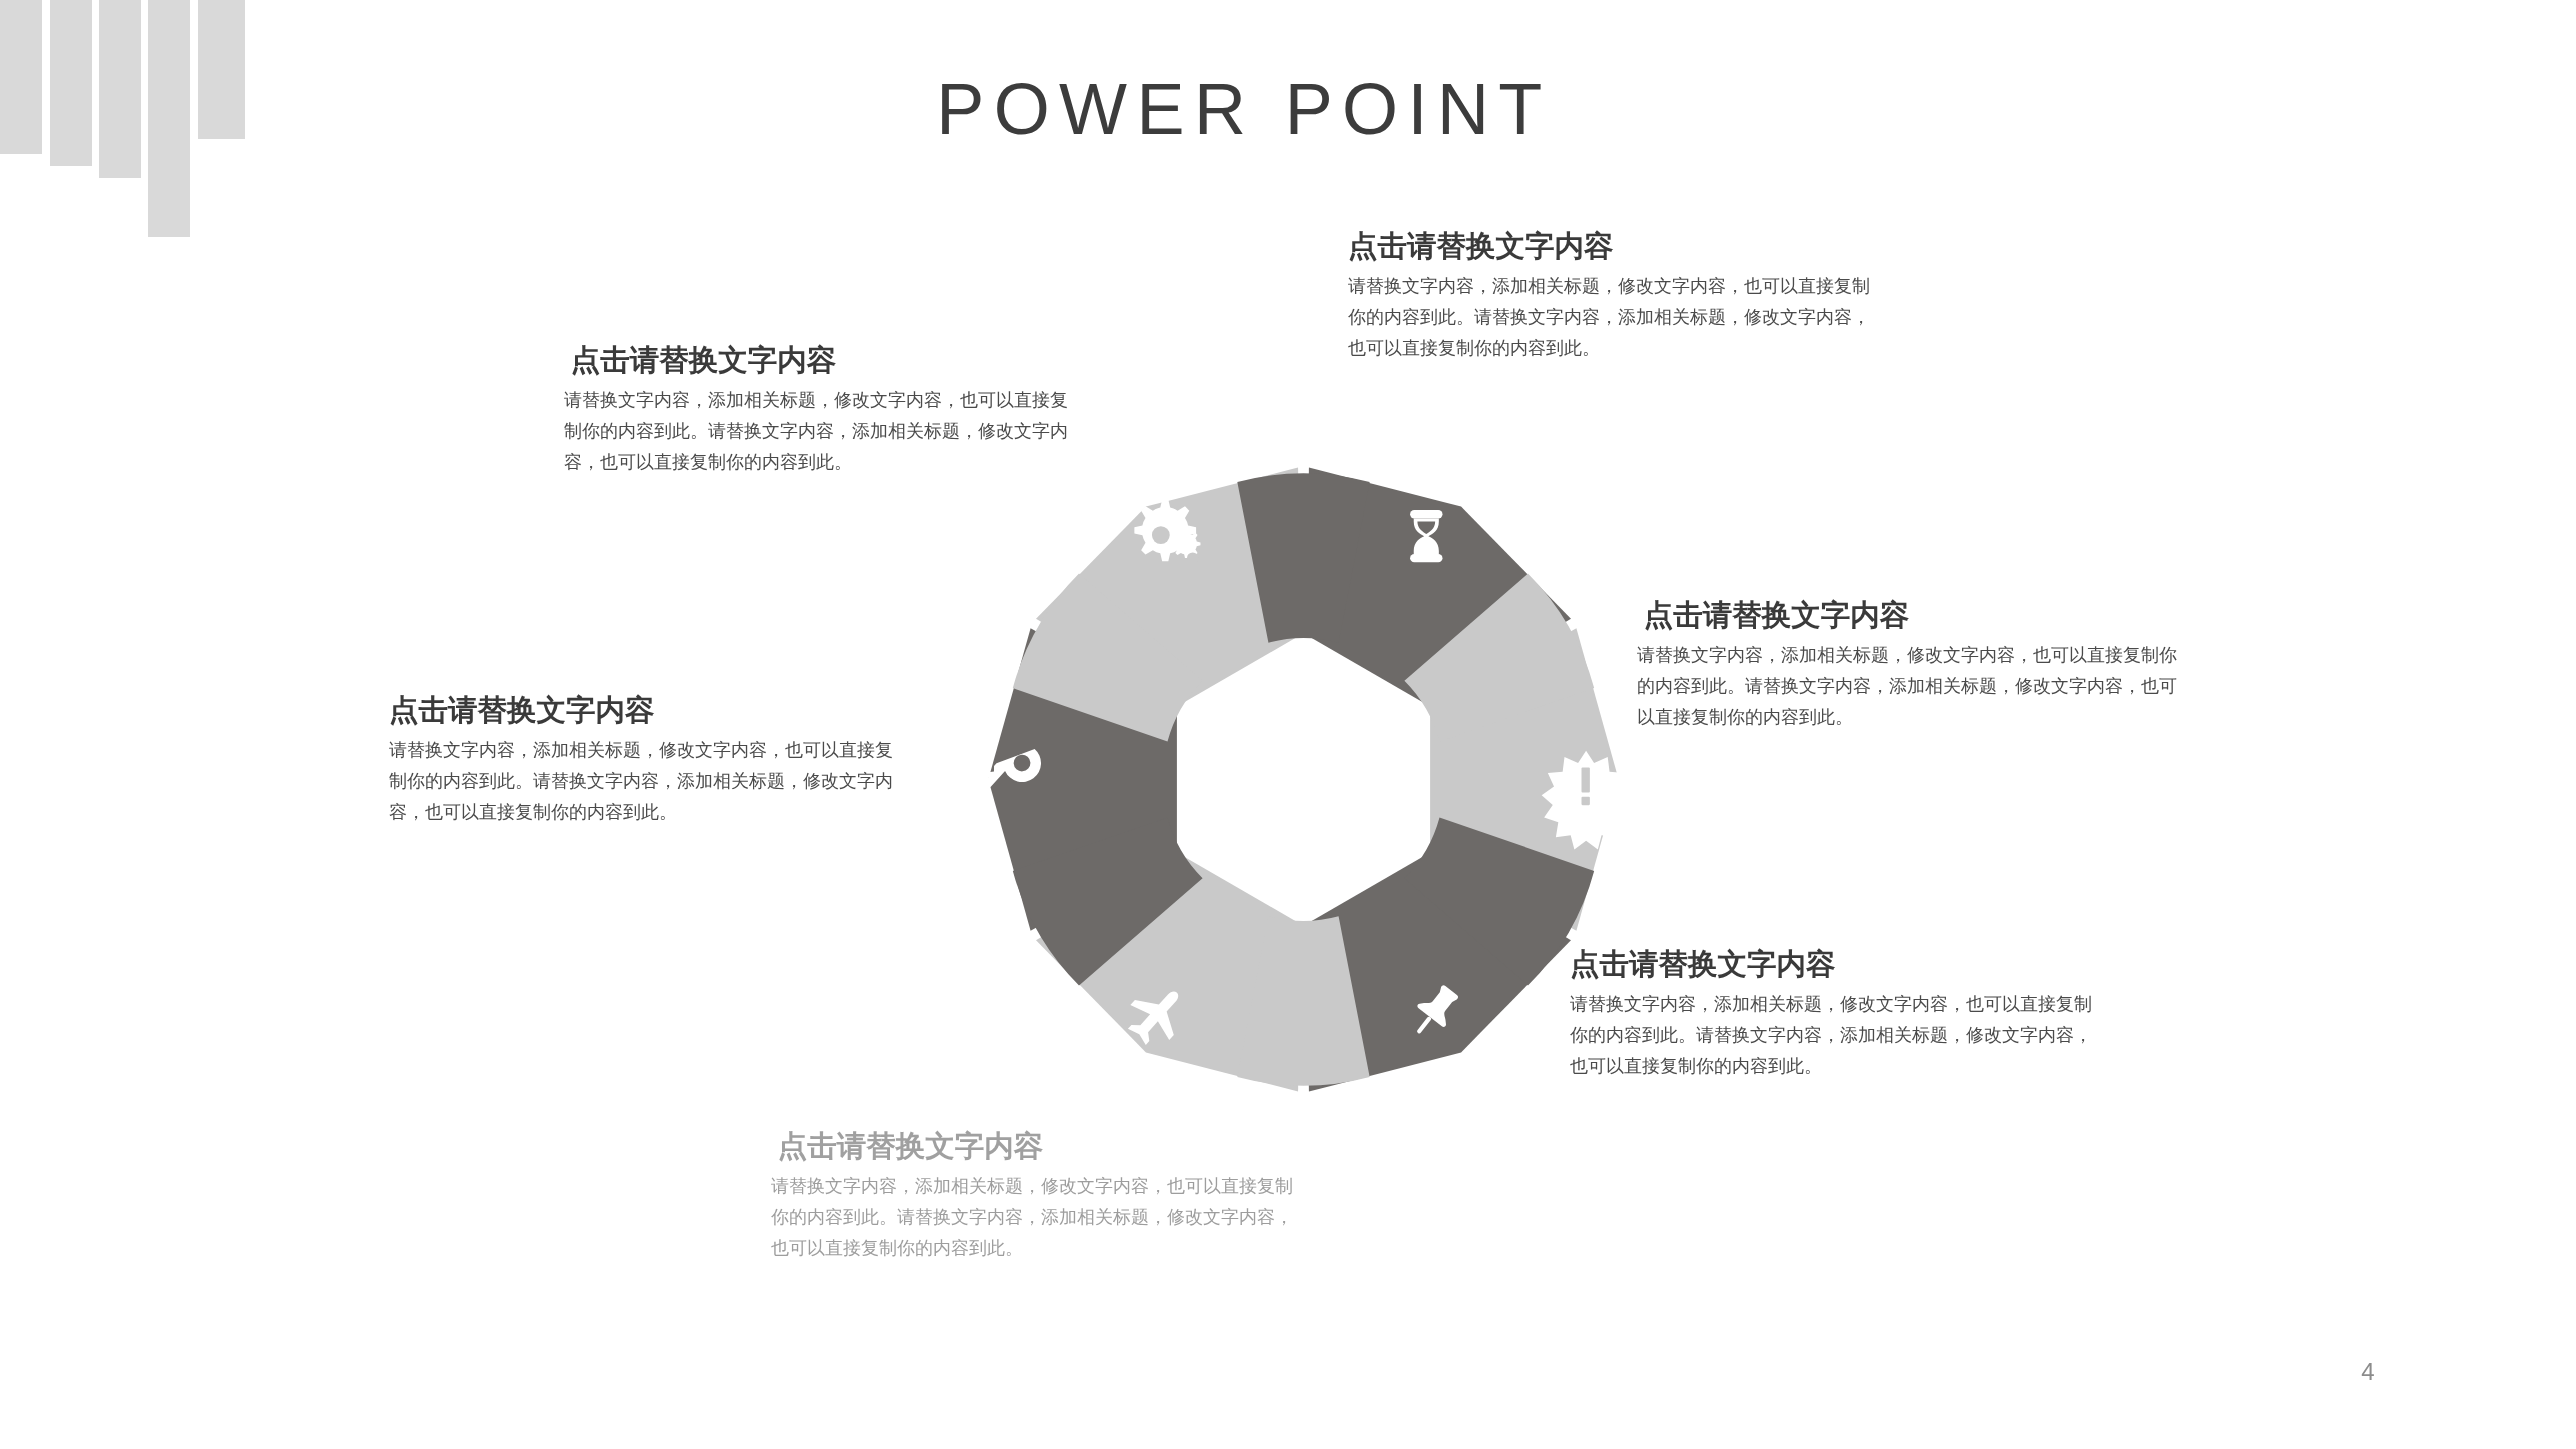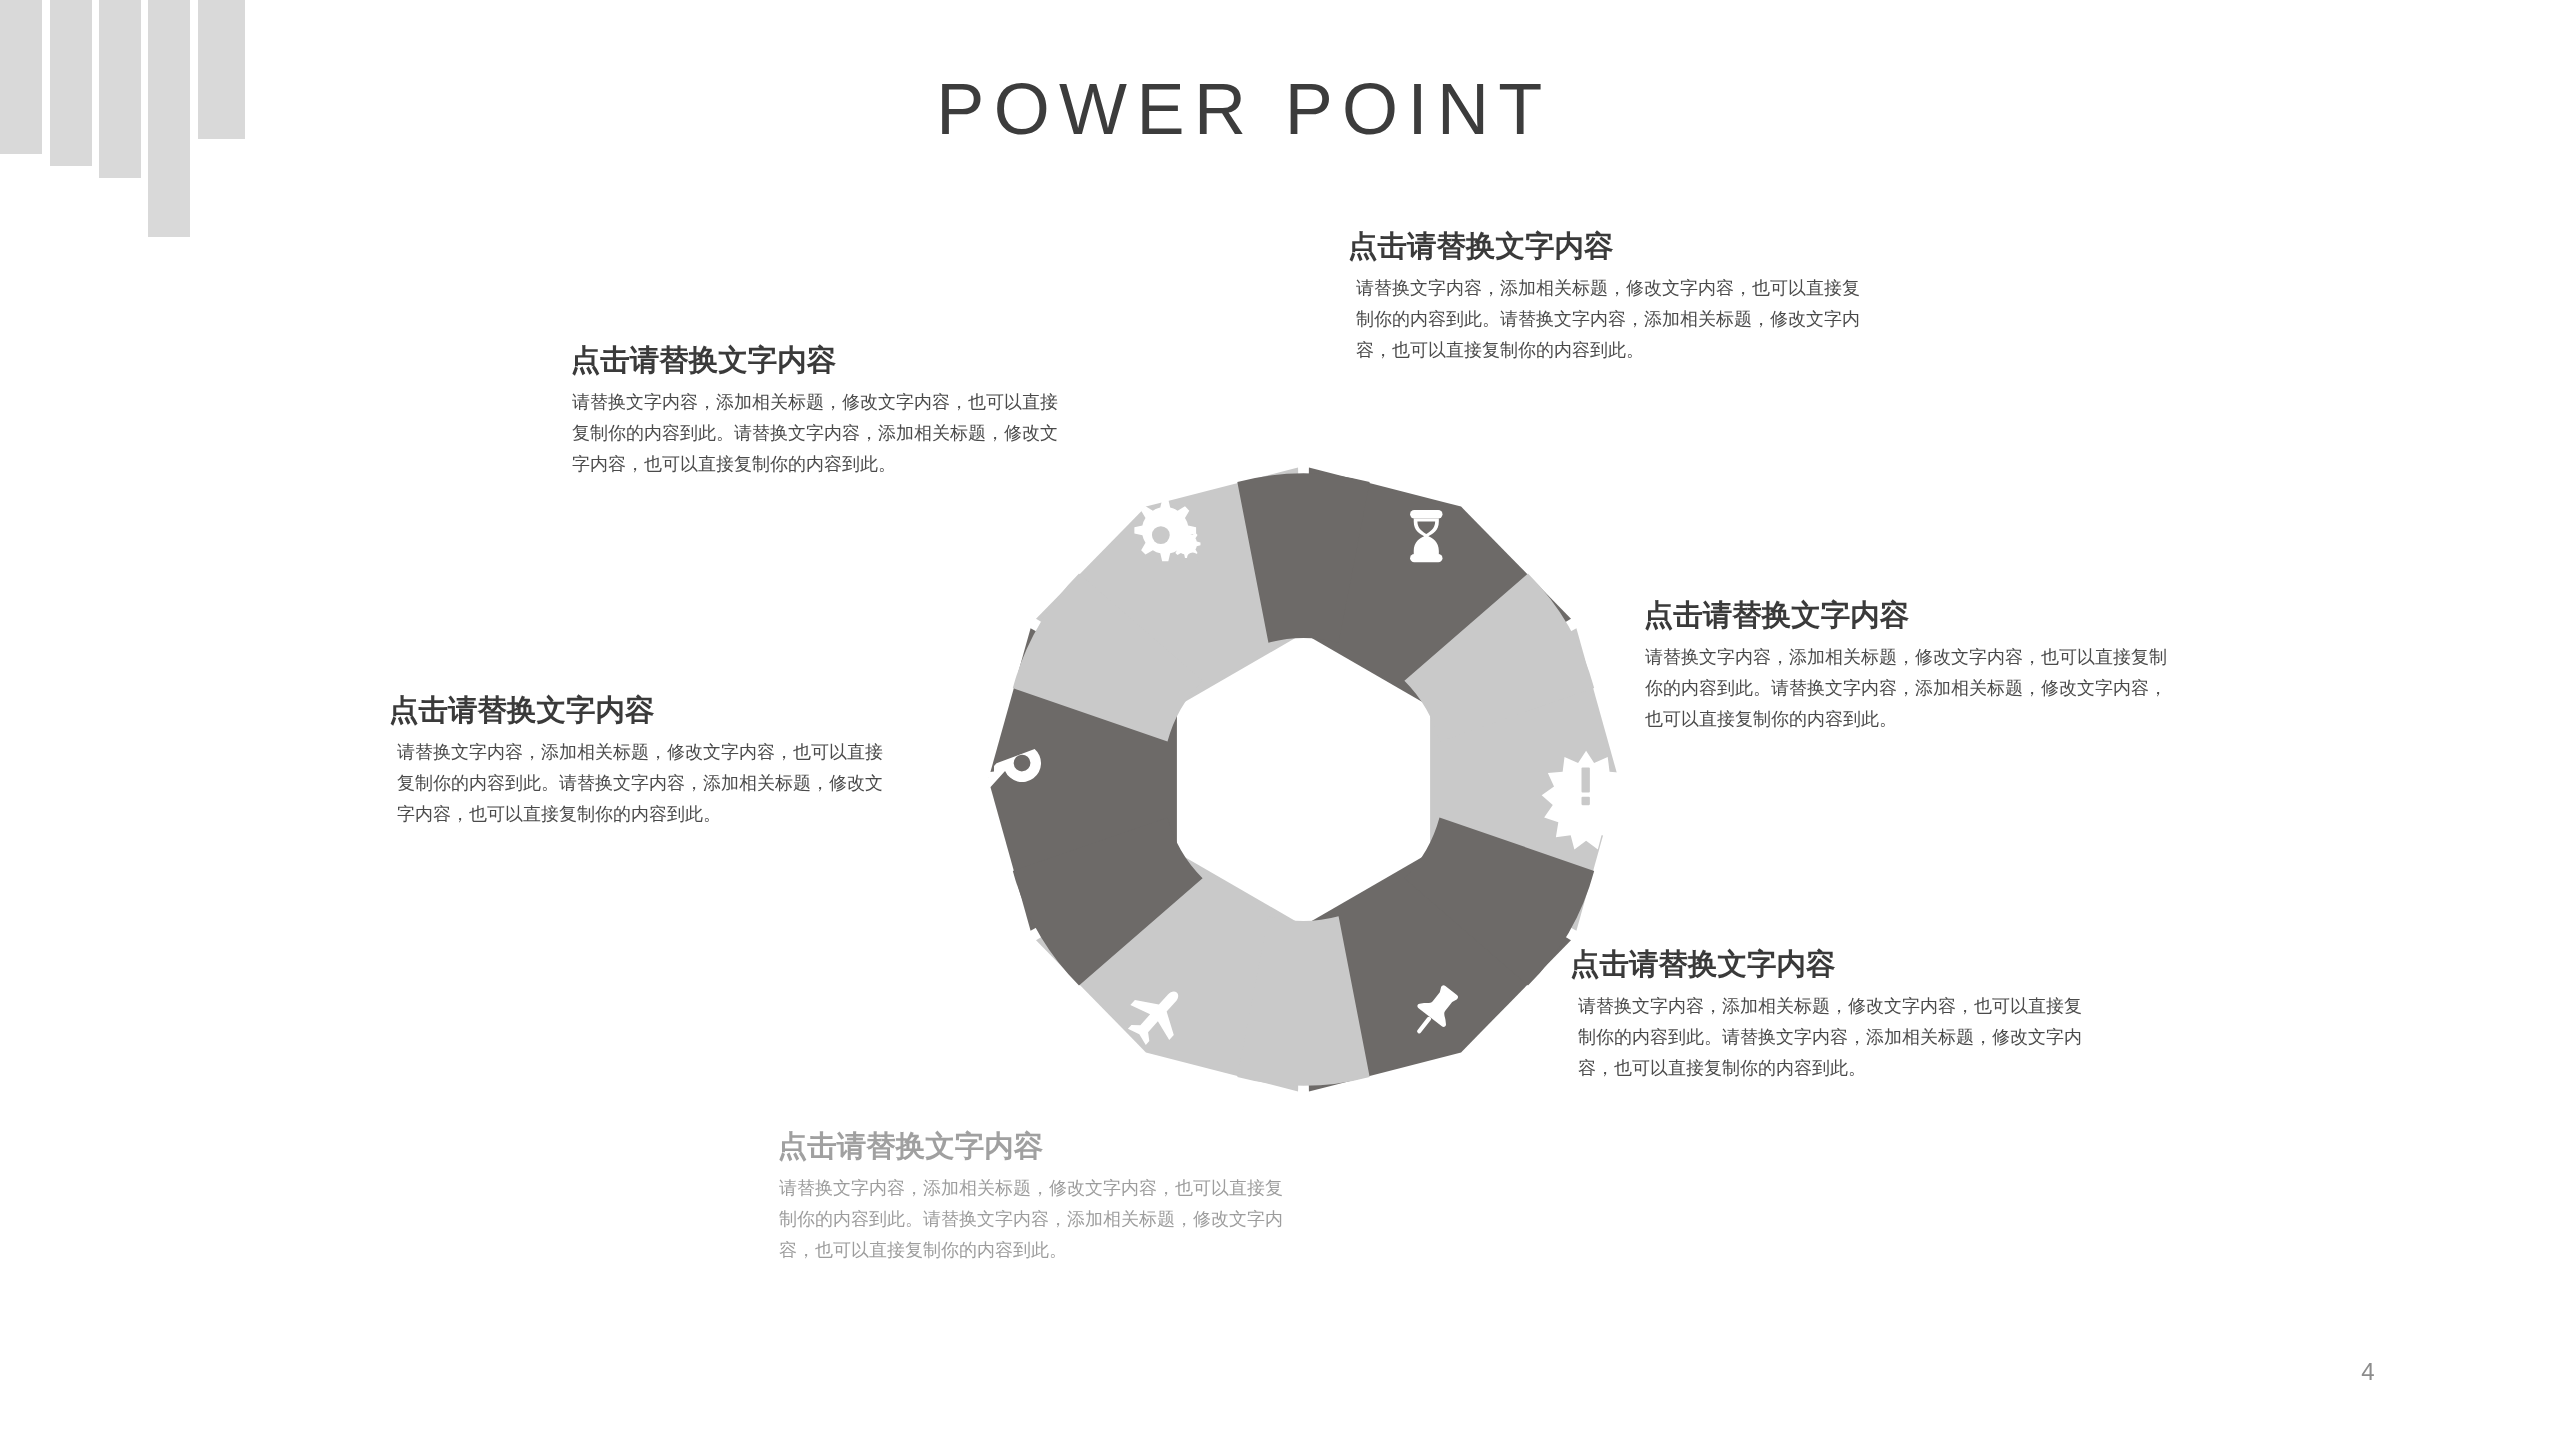--- a/index.html
+++ b/index.html
@@ -55,21 +55,21 @@
     color: #3a3a3a;
     line-height: 1.28;
     margin: 0 0 6.7px 0;
     white-space: nowrap;
   }
   .tb-body {
     font-size: 18px;
     font-weight: 400;
     color: #4a4a4a;
     line-height: 1.72;
-    margin: 8px;
+    margin: 0;
   }
   .text-block.muted .tb-heading { color: #a0a0a0; }
   .text-block.muted .tb-body { color: #9d9d9d; }
 
   
   #block-top-right      { left: 1348px; top: 227px; width: 530px; }
   #block-upper-left     { left: 564px;  top: 341px; width: 510px; text-align: left; }
   #block-right          { left: 1637px; top: 596px; width: 550px; }
   #block-left           { left: 389px;  top: 691px; width: 510px; }
   #block-lower-right    { left: 1570px; top: 945px; width: 530px; }

